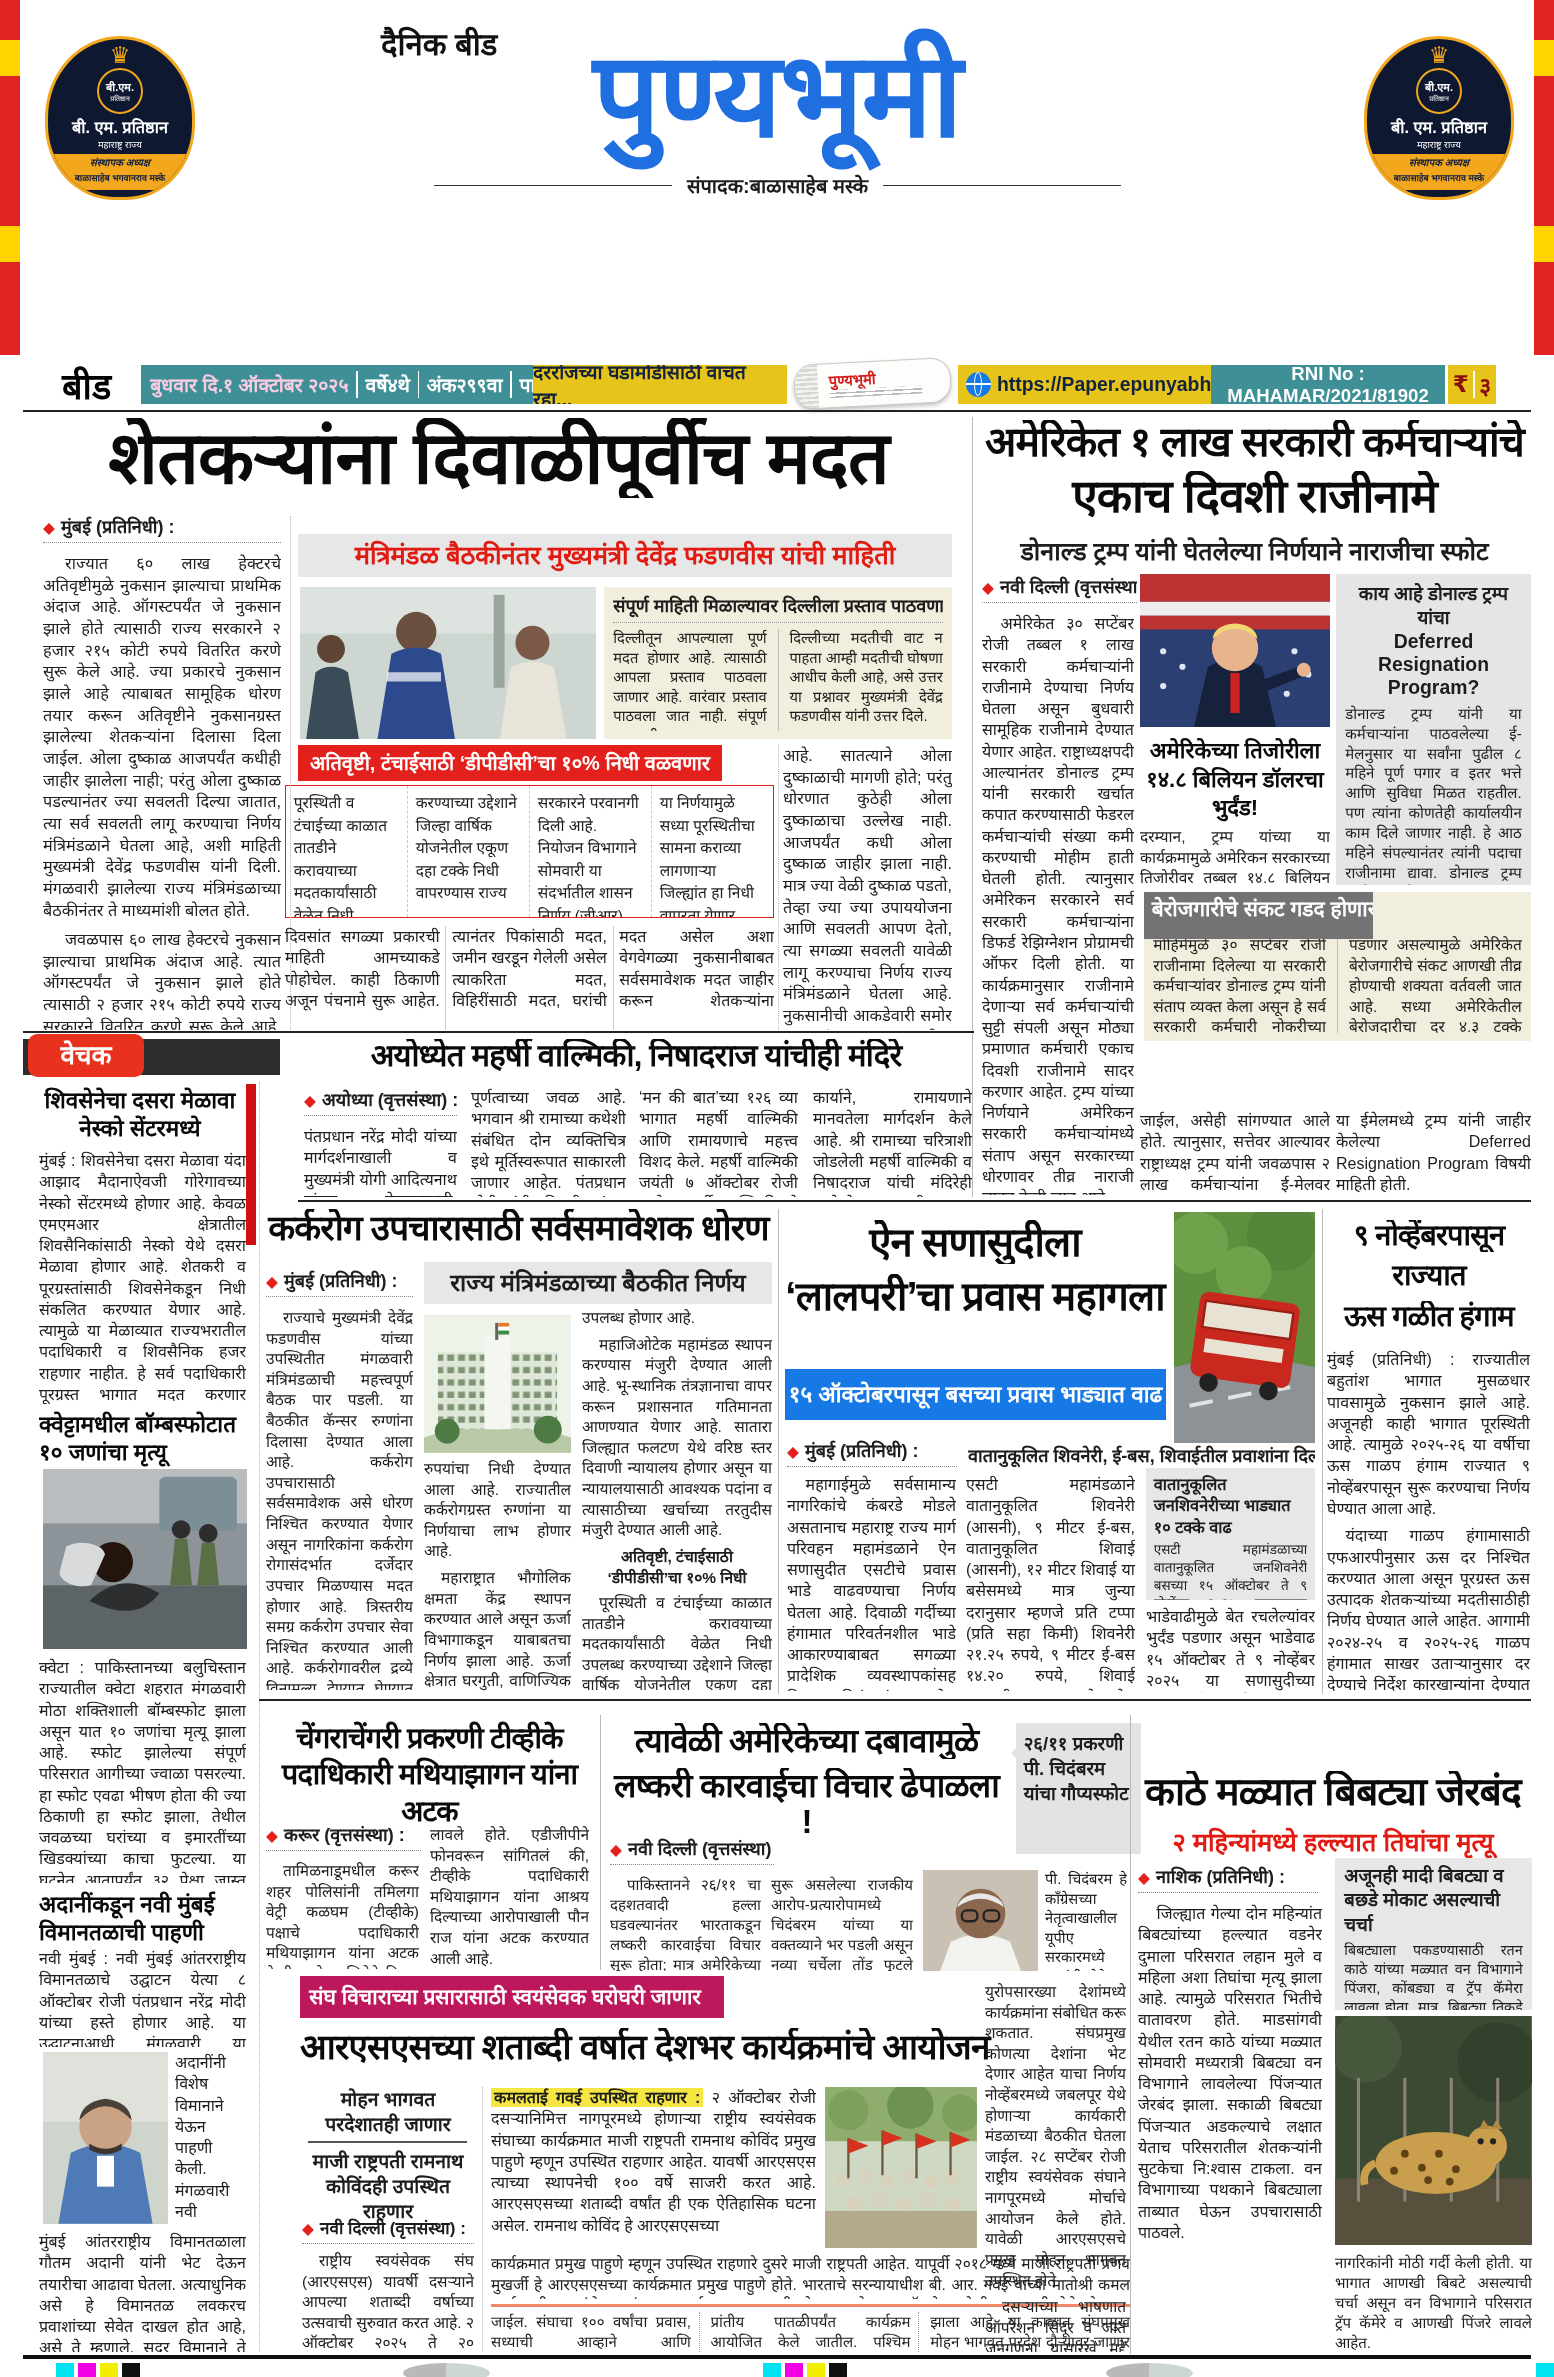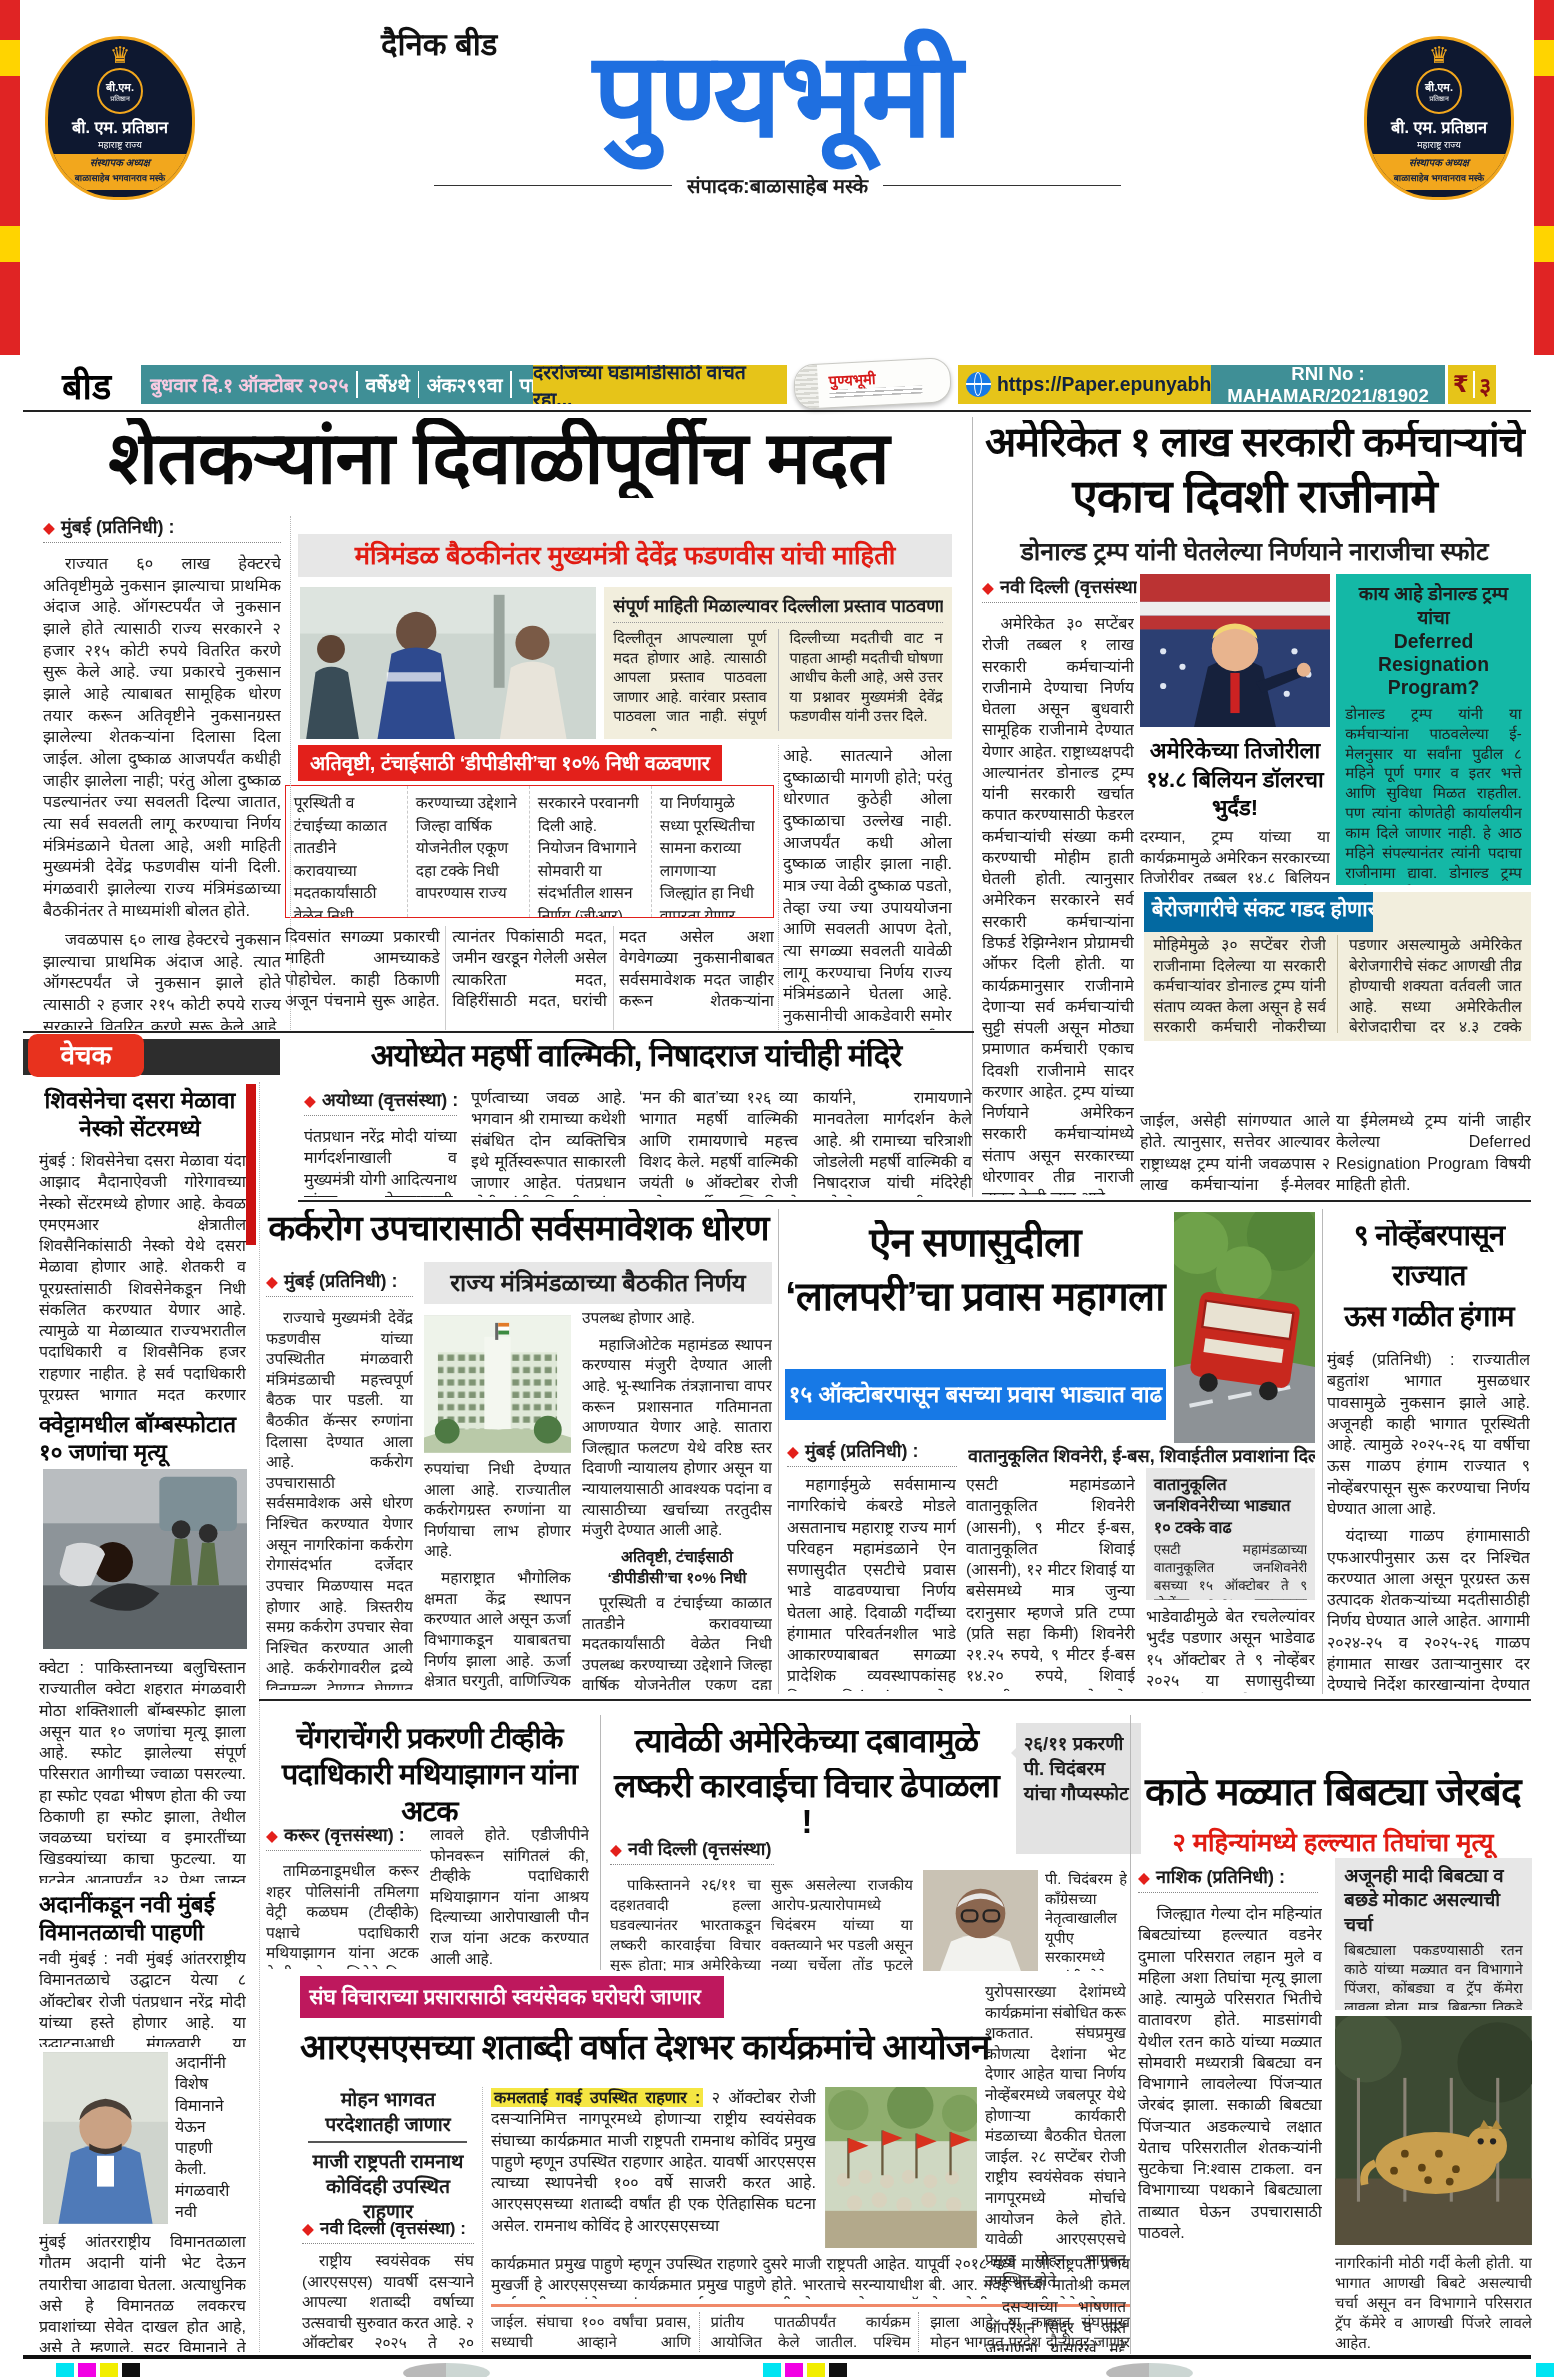--- a/index.html
+++ b/index.html
@@ -206,25 +206,25 @@
   <div class="abs hl ctr" style="left:1140px;top:737px;width:190px;font-size:22px;line-height:1.3;letter-spacing:0;">अमेरिकेच्या तिजोरीला १४.८ बिलियन डॉलरचा भुर्दंड!</div>
   <div class="abs j" style="left:1140px;top:827px;width:190px;height:62px;font-size:15.5px;">दरम्यान, ट्रम्प यांच्या या कार्यक्रमामुळे अमेरिकन सरकारच्या तिजोरीवर तब्बल १४.८ बिलियन डॉलर्सचा ताण पडला आहे. पण सरकारच्या बाजूने करण्यात आलेल्या दाव्यानुसार यातून दीर्घकालीन फायदा होणार असून</div>
 
   <div class="abs beige" style="left:1144px;top:892px;width:387px;height:149px;">
     <div style="display:flex;gap:11px;padding:43px 9.3px 7.7px;height:100%;box-sizing:border-box;overflow:hidden;">
       <div class="j" style="flex:1;font-size:15.5px;">मोहिमेमुळे ३० सप्टेंबर रोजी राजीनामा दिलेल्या या सरकारी कर्मचाऱ्यांवर डोनाल्ड ट्रम्प यांनी संताप व्यक्त केला असून हे सर्व सरकारी कर्मचारी नोकरीच्या बाजारपेठेत नोकरीच्या शोधार्थ बाहेर</div>
       <div style="width:0.8px;background:#c6bfa4;"></div>
       <div class="j" style="flex:1;font-size:15.5px;">पडणार असल्यामुळे अमेरिकेत बेरोजगारीचे संकट आणखी तीव्र होण्याची शक्यता वर्तवली जात आहे. सध्या अमेरिकेतील बेरोजदारीचा दर ४.३ टक्के इतका असून २०२१ पासूनचा हा सर्वाधिक बेरोजगारीचा दर आहे.</div>
     </div>
   </div>
-  <div class="abs" style="left:1144px;top:892px;width:229px;height:40px;background:#0369a1;color:#fff;font-weight:bold;font-size:21px;line-height:34px;padding-left:7.7px;box-sizing:border-box;white-space:nowrap;overflow:hidden;">
+  <div class="abs" style="left:1144px;top:892px;width:229px;height:47px;background:#737373;color:#fff;font-weight:bold;font-size:21px;line-height:34px;padding-left:7.7px;box-sizing:border-box;white-space:nowrap;overflow:hidden;">
     <span>बेरोजगारीचे संकट गडद होणार</span>
   </div>
 
-  <div class="abs" style="left:1336px;top:574px;width:195px;height:311px;background:#14b8a6;padding:7.7px 9.3px;box-sizing:border-box;overflow:hidden;">
+  <div class="abs" style="left:1336px;top:574px;width:195px;height:311px;background:#e5e5e5;padding:7.7px 9.3px;box-sizing:border-box;overflow:hidden;">
     <div class="b ctr" style="font-size:18.6px;line-height:1.3;">काय आहे डोनाल्ड ट्रम्प यांचा</div>
     <div class="b ctr" style="font-size:19.4px;">Deferred Resignation</div>
     <div class="b ctr" style="font-size:19.4px;margin-bottom:4.6px;">Program?</div>
     <div class="j" style="font-size:15px;height:209px;">डोनाल्ड ट्रम्प यांनी या कर्मचाऱ्यांना पाठवलेल्या ई-मेलनुसार या सर्वांना पुढील ८ महिने पूर्ण पगार व इतर भत्ते आणि सुविधा मिळत राहतील. पण त्यांना कोणतेही कार्यालयीन काम दिले जाणार नाही. हे आठ महिने संपल्यानंतर त्यांनी पदाचा राजीनामा द्यावा. डोनाल्ड ट्रम्प यांनी मांडलेला हा प्रस्ताव २ लाखांपैकी एक लाख कर्मचारी व अधिकाऱ्यांनी स्वीकारला. त्यानुसार, १ फेब्रुवारीपासून त्यांचा प्रशासकीय सुट्टीचा काळ सुरू झाला. ३० सप्टेंबर ही या सुट्टीची शेवटची मुदत होती. त्यामुळे ठरल्यानुसार सुट्टीचा कालावधी संपल्यानंतर आता हे सर्व कर्मचारी एकाच वेळी राजीनामे सादर करणार आहेत.</div>
   </div>
   <div class="abs j" style="left:1140px;top:1110px;width:190px;height:85px;font-size:16px;">जाईल, असेही सांगण्यात आले होते. त्यानुसार, सत्तेवर आल्यावर राष्ट्राध्यक्ष ट्रम्प यांनी जवळपास २ लाख कर्मचाऱ्यांना ई-मेलवर माहिती दिली.</div>
   <div class="abs j" style="left:1336px;top:1110px;width:195px;height:85px;font-size:16px;">या ईमेलमध्ये ट्रम्प यांनी जाहीर केलेल्या Deferred Resignation Program विषयी माहिती होती.</div>
 
   <div class="abs rule" style="left:23px;top:1031px;width:951px;height:1.5px;"></div>
   <div class="abs rule" style="left:298px;top:1200px;width:1233px;height:1.5px;"></div>

